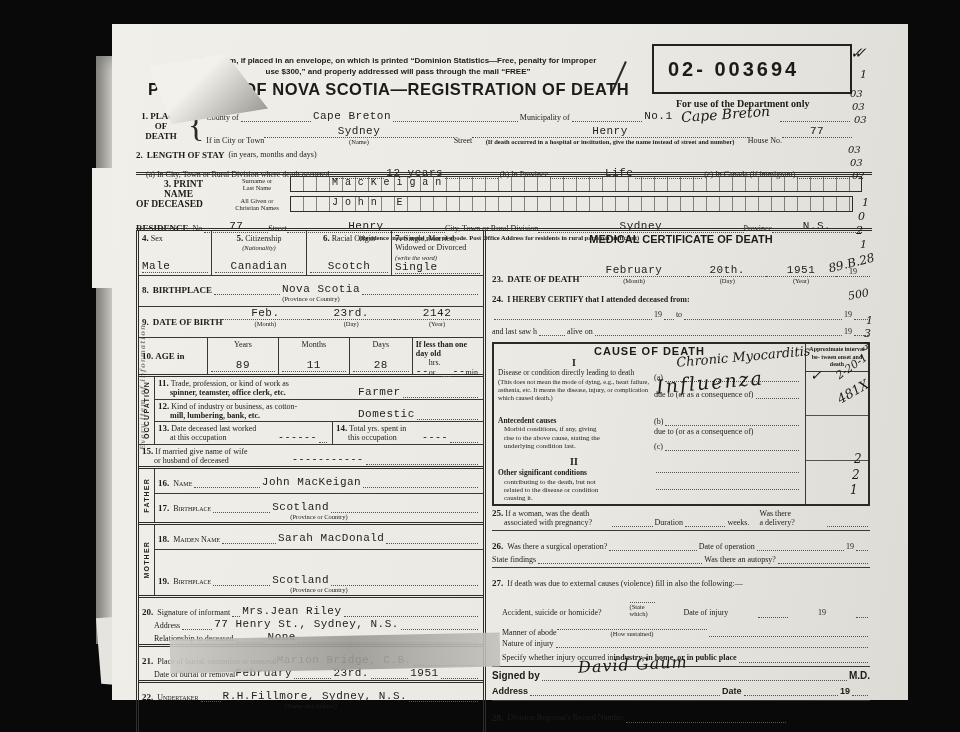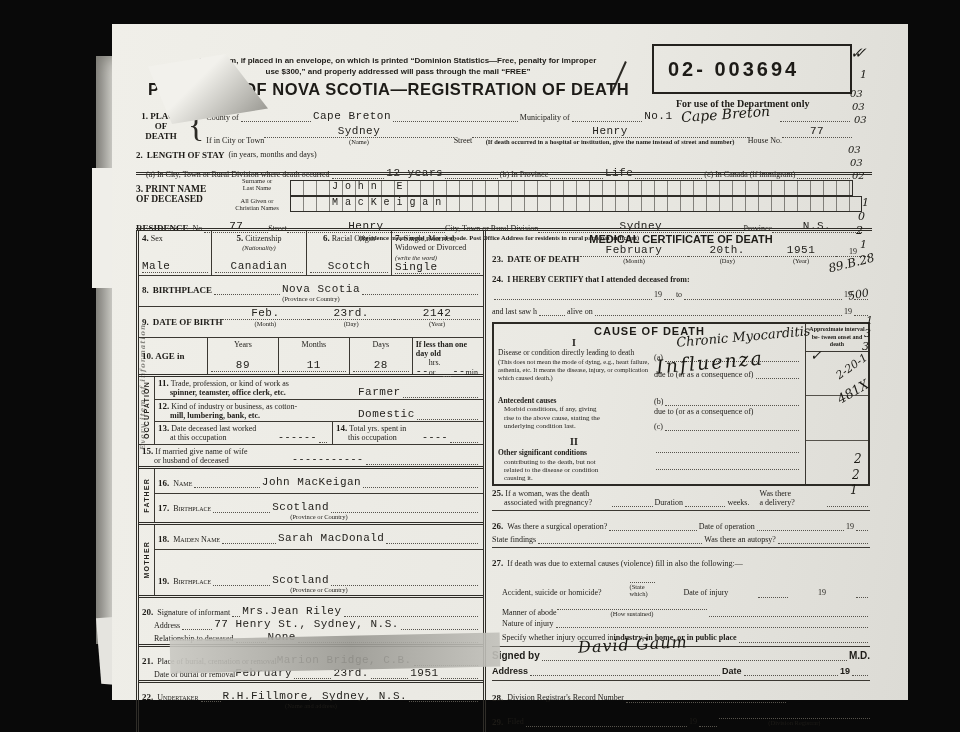--- a/index.html
+++ b/index.html
@@ -186,35 +186,35 @@
       <span class="lbl">(c) In Canada (if immigrant)</span>
       <span class="fill"></span>
     </div>
   </div>
 
   <div class="abs hr2" style="left:24px; top:148px; width:736px;"></div>
 
   <div class="abs" style="left:24px; top:152px; width:726px;">
     <div class="row" style="align-items:center;">
       <div style="width:92px;">
-        <div class="n9" style="font-size:9.5px;"><span>3.</span> <span>PRINT NAME</span></div>
+        <div class="n9" style="font-size:9.5px;margin-left:28px;"><span>3.</span> <span>PRINT NAME</span></div>
         <div class="n9" style="font-size:9.5px;">OF DECEASED</div>
       </div>
       <div style="width:58px;">
         <div class="lbl sm" style="text-align:center;"><span>Surname or</span><br>
           <span>Last Name</span></div>
         <div class="lbl sm" style="text-align:center; margin-top:5px;"><span>All Given or</span><br>
           <span>Christian Names</span></div>
       </div>
       <div style="flex:1; padding-left:4px;">
+        <div class="boxrow">
+          <span class="typed bt">MacKeigan</span>
+        </div>
         <div class="boxrow" style="margin-top:4px; width:98%;">
           <span class="typed bt">John E</span>
-        </div>
-        <div class="boxrow">
-          <span class="typed bt">MacKeigan</span>
         </div>
       </div>
     </div>
     <div class="row" style="margin-top:3px;">
       <span class="n9">RESIDENCE</span>&nbsp;
       <span class="lbl">No.</span>
       <span class="stack" style="width:64px;">
           <span class="v typed">77</span>
         </span>
       <span class="lbl">Street</span>
@@ -460,21 +460,21 @@
       <div class="medhead">MEDICAL CERTIFICATE OF DEATH</div>
 
       <div>
         <div class="row">
           <span class="n9">23.</span>&nbsp;
           <span class="n9">DATE OF DEATH</span>
           <span class="stack" style="flex:1.4;">
               <span class="v typed">February</span>
             <span class="lbl sm">(Month)</span>
             </span>
-          <span class="stack" style="flex:1;">
+          <span class="stack" style="flex:1;margin-top:20px;">
               <span class="v typed">20th.</span>
             <span class="lbl sm">(Day)</span>
             </span>
           <span class="stack" style="flex:.9;">
               <span class="v typed">1951</span>
             <span class="lbl sm">(Year)</span>
             </span>
           <span class="stack" style="width:34px;">
               <span class="v lbl">19</span>
             <span class="lbl sm">&nbsp;</span>

